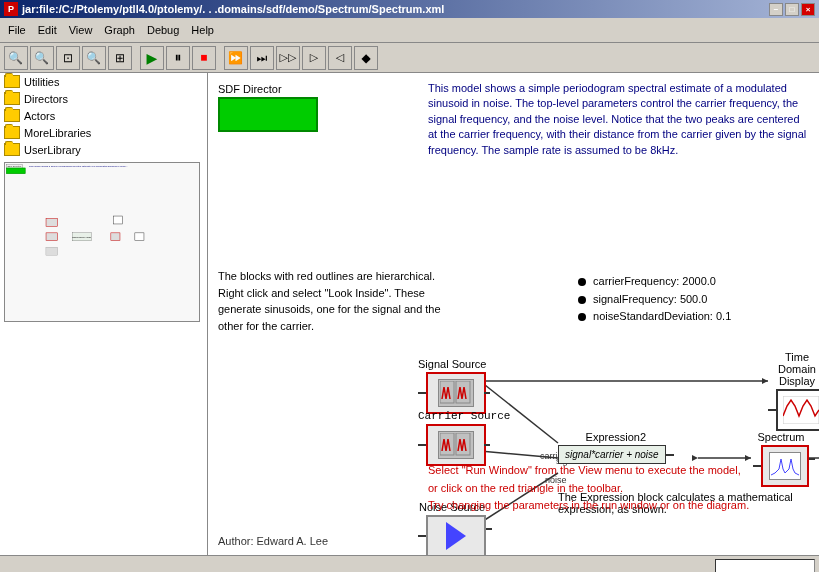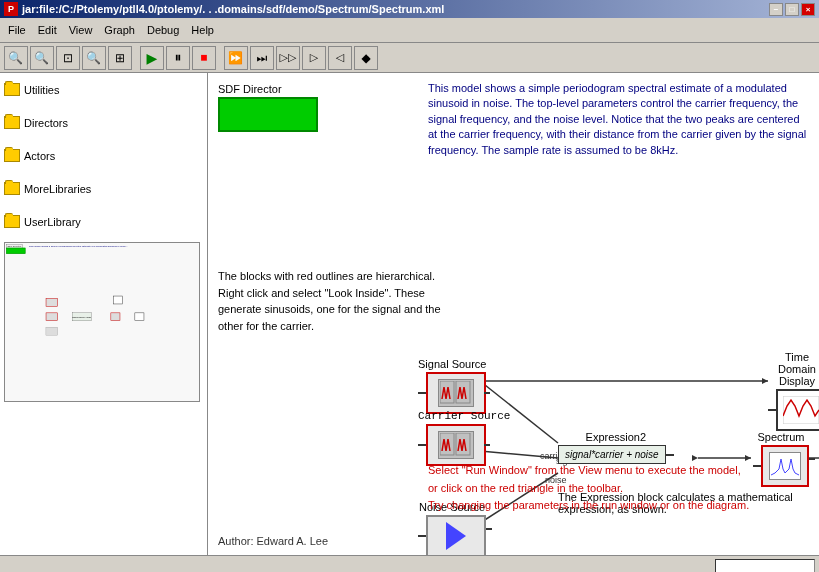--- a/index.html
+++ b/index.html
@@ -81,21 +81,21 @@
     .sidebar {
       width: 208px;
       background: white;
       border-right: 1px solid #888;
       overflow-y: auto;
       flex-shrink: 0;
     }
     .sidebar-item {
       display: flex;
       align-items: center;
-      padding: 10px 4px;
+      padding: 2px 4px;
       cursor: pointer;
       font-size: 11px;
     }
     .folder-icon {
       width: 16px; height: 13px;
       background: #ffcc00;
       border: 1px solid #aa8800;
       margin-right: 4px;
       flex-shrink: 0;
       position: relative;
@@ -451,20 +451,34 @@
 
     <div class="sdf-director">
       <div class="sdf-label">SDF Director</div>
       <div class="sdf-box"></div>
     </div>
 
     <div class="desc-top">
       <span>This model shows a simple periodogram spectral estimate of a modulated sinusoid in noise. The top-level parameters control the carrier frequency, the signal frequency, and the noise level. Notice that the two peaks are centered at the carrier frequency, with their distance from the carrier given by the signal frequency. The sample rate is assumed to be 8kHz.</span>
     </div>
 
+    <div class="bullet-info">
+      <div>
+        <span class="bullet-dot"></span>
+        <span>carrierFrequency: 2000.0</span>
+      </div>
+      <div>
+        <span class="bullet-dot"></span>
+        <span>signalFrequency: 500.0</span>
+      </div>
+      <div>
+        <span class="bullet-dot"></span>
+        <span>noiseStandardDeviation: 0.1</span>
+      </div>
+    </div>
 
     <div class="blocks-desc">
       <span>The blocks with red outlines are hierarchical.
 Right click and select "Look Inside".
 These generate sinusoids, one for the
 signal and the other for the carrier.</span>
     </div>
 
     <div class="block-signal">
       <div class="block-label">Signal Source</div>

